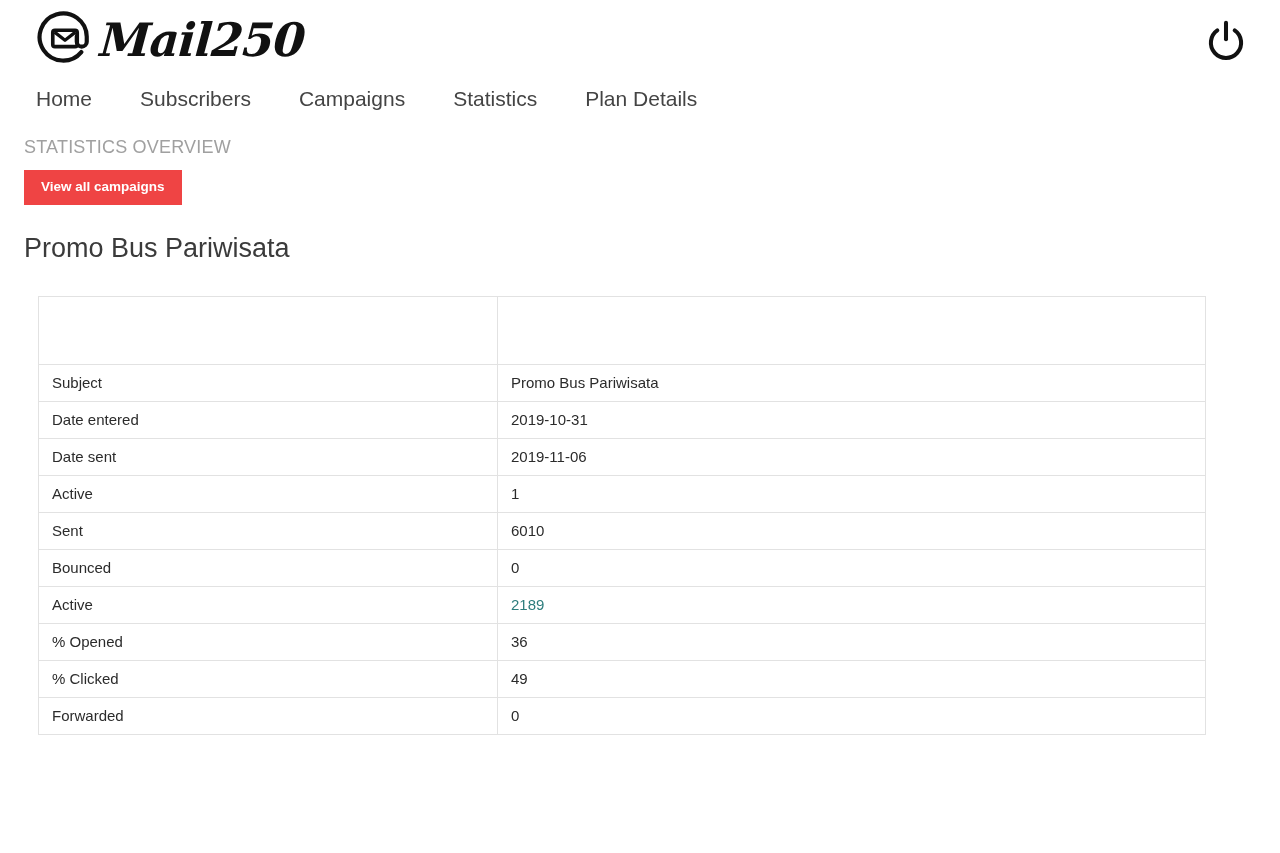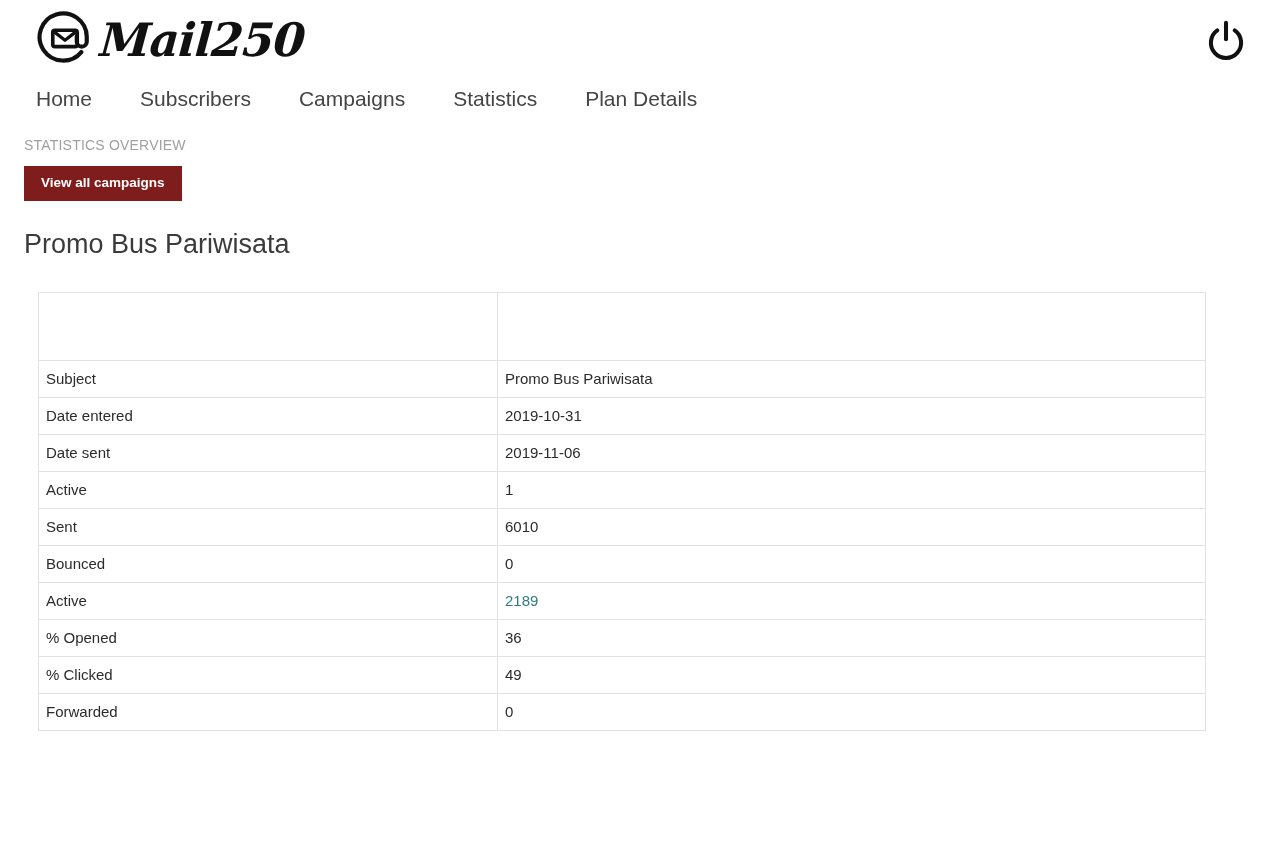--- a/index.html
+++ b/index.html
@@ -77,30 +77,30 @@
     padding: 0;
     margin-right: 32px;
     cursor: pointer;
     white-space: nowrap;
   }
   .nav-item:last-child { margin-right: 8px; }
 
   
   .section-label {
     margin: 6px 0 0 24px;
-    font-size: 14px;
+    font-size: 18px;
     color: #a0a0a0;
     letter-spacing: 0.2px;
     line-height: 1;
   }
   .view-all-btn {
     display: inline-block;
     margin: 14px 8px 0 24px;
     padding: 9px 17px 10px 17px;
-    background: #7f1d1d;
+    background: #ef4444;
     color: #ffffff;
     font-size: 13.5px;
     font-weight: bold;
     border: 0;
     border-radius: 0;
     cursor: pointer;
     font-family: "Liberation Sans", sans-serif;
     line-height: 1.15;
   }
 
@@ -124,21 +124,21 @@
     table-layout: fixed;
     font-size: 15px;
   }
   table.stats col.c1 { width: 459px; }
   table.stats col.c2 { width: 708px; }
   table.stats th,
   table.stats td {
     border: 1px solid #e2e2e2;
     text-align: left;
     vertical-align: middle;
-    padding: 0 0 0 7px;
+    padding: 0 0 0 13px;
     font-weight: normal;
     color: #2b2b2b;
     height: 37px;
   }
   table.stats thead th {
     height: 68px;
     border-color: #e2e2e2;
   }
   table.stats tbody td { height: 37px; }
   .cell-link {

